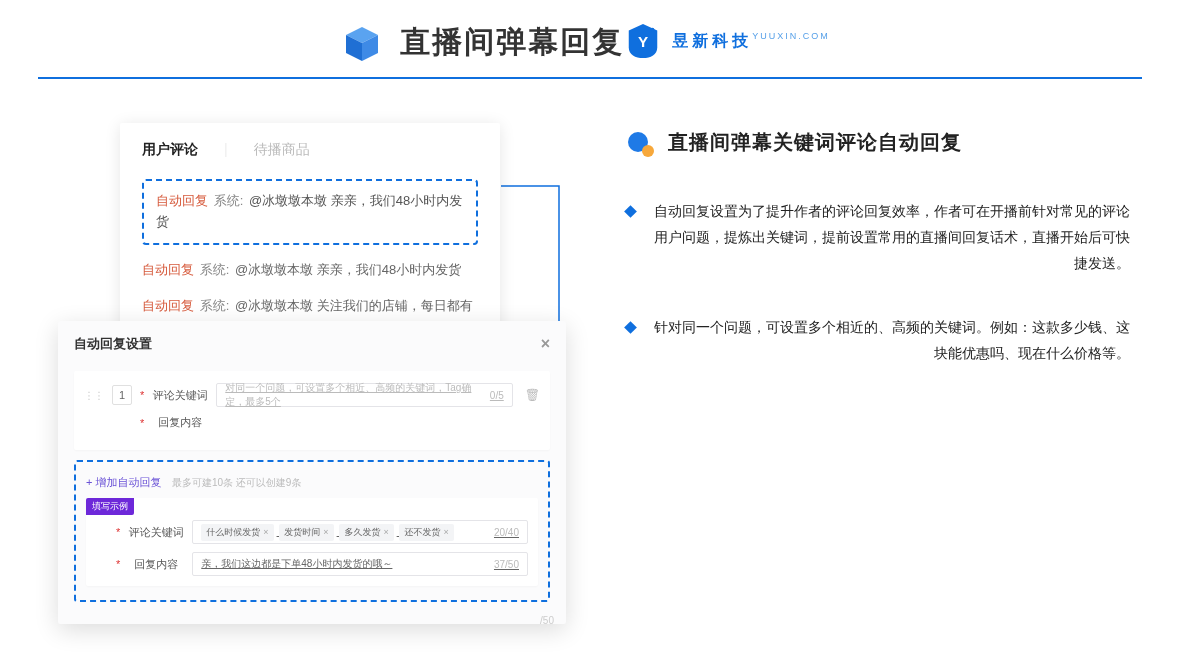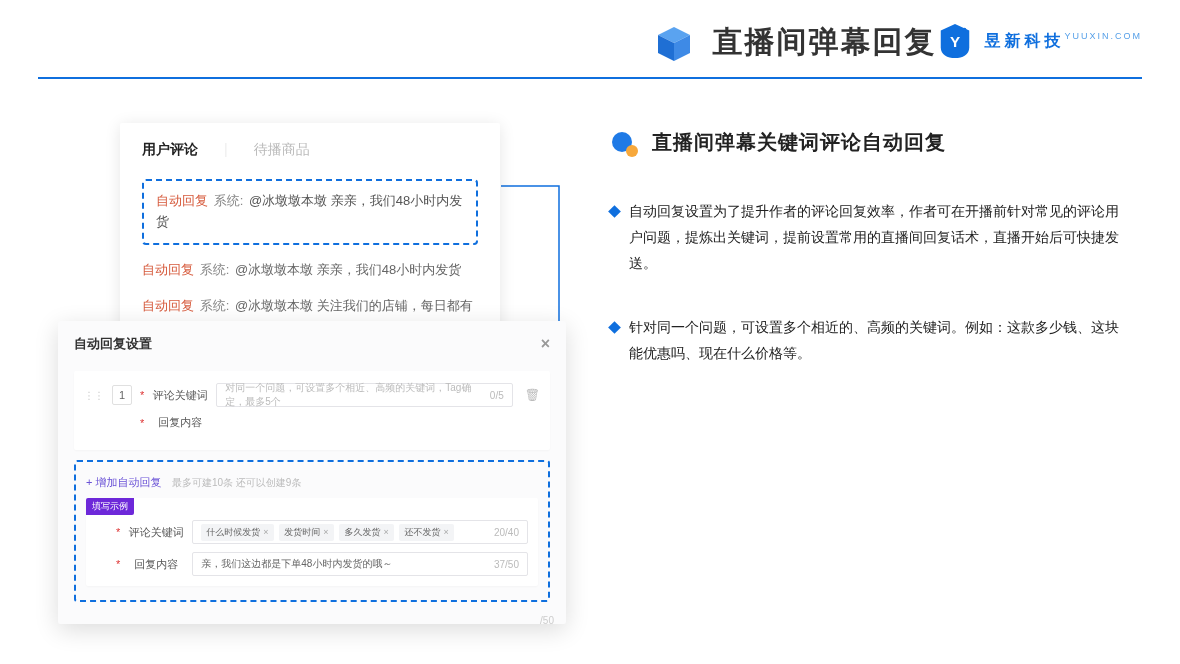--- a/index.html
+++ b/index.html
@@ -6,34 +6,34 @@
   body {
     width: 1180px;
     height: 664px;
     background: #ffffff;
     font-family: "Microsoft YaHei", "PingFang SC", sans-serif;
     position: relative;
     overflow: hidden;
   }
   .header {
     display: flex;
-    justify-content: flex-end;
+    justify-content: center;
     align-items: flex-start;
     padding: 22px 38px 0 30px;
   }
   .title-block { display: flex; align-items: center; gap: 18px; }
   .cube-icon { width: 40px; height: 40px; }
   .page-title { font-size: 30px; font-weight: 600; color: #333; letter-spacing: 2px; }
   .brand { display: flex; align-items: center; gap: 10px; }
   .brand-mark { width: 38px; height: 38px; }
   .brand-text { display: flex; flex-direction: row; align-items: flex-start; }
   .brand-cn { color: #0f6fde; font-size: 16px; font-weight: 700; letter-spacing: 4px; }
   .brand-en { color: #57a0e8; font-size: 9px; letter-spacing: 2px; }
   .hr { height: 2px; background: #0f6fde; margin: 14px 38px 0 38px; }
-  .content { position: relative; padding: 44px 50px 0 50px; display: flex; gap: 40px; }
+  .content { position: relative; padding: 44px 50px 0 50px; display: flex; gap: 56px; }
   .left-col { position: relative; width: 520px; height: 484px; }
   .comments-panel {
     position: absolute; top: 0; left: 70px;
     width: 380px; background: #fff;
     box-shadow: 0 2px 16px rgba(0,0,0,0.10);
     border-radius: 2px;
     padding: 18px 22px 28px 22px;
   }
   .tabs { display: flex; gap: 26px; font-size: 14px; border-bottom: 0 solid #eee; padding-bottom: 6px; }
   .tab { color: #bbb; cursor: pointer; }
@@ -62,21 +62,21 @@
   .close-x { color: #999; font-size: 16px; cursor: pointer; }
   .form-card { background: #fff; border-radius: 2px; margin-top: 18px; padding: 12px 10px; box-shadow: 0 1px 2px rgba(0,0,0,0.03); }
   .form-row { display: flex; align-items: center; gap: 8px; font-size: 11px; margin-bottom: 8px; }
   .drag-dots { color: #ccc; font-size: 10px; }
   .order-box { width: 20px; height: 20px; border: 1px solid #e0e0e0; border-radius: 2px; display: flex; align-items: center; justify-content: center; font-size: 11px; color: #666; }
   .star { color: #d33; }
   .form-label { color: #555; width: 56px; text-align: center; }
   .input-like {
     flex: 1; border: 1px solid #e4e4e8; border-radius: 2px;
     height: 24px; display: flex; align-items: center; padding: 0 8px;
-    font-size: 10px; color: #bbb; justify-content: space-between;
+    font-size: 10px; color: #bbb; justify-content: space-between; text-decoration: underline;
   }
   .input-like .count { color: #bbb; }
   .trash { color: #bbb; font-size: 12px; margin-left: 4px; }
   .dash-box {
     border: 2px dashed #0f6fde; border-radius: 3px;
     margin-top: 10px; padding: 10px 10px 14px 10px;
   }
   .add-link { color: #6a52d6; font-size: 11px; }
   .add-hint { color: #bbb; font-size: 10px; margin-left: 6px; }
   .example-card { background: #fff; border-radius: 2px; margin-top: 8px; padding: 10px 10px; box-shadow: 0 1px 2px rgba(0,0,0,0.03); position: relative; }
@@ -86,21 +86,21 @@
   .floating-count { position: absolute; right: 12px; bottom: -2px; color: #ccc; font-size: 10px; }
   .connector1 {
     position: absolute; top: 60px; left: 451px;
     width: 62px; height: 380px; pointer-events: none;
   }
   .right-col { flex: 1; padding-top: 6px; }
   .section-head { display: flex; align-items: flex-start; gap: 12px; }
   .bubbles { width: 30px; height: 30px; }
   .section-title { font-size: 20px; font-weight: 600; color: #222; letter-spacing: 1px; }
   .bullets { margin-top: 40px; }
-  .bullet { display: flex; align-items: flex-start; gap: 10px; font-size: 14px; color: #222; line-height: 1.85; margin-bottom: 38px; }
+  .bullet { display: flex; align-items: flex-start; gap: 10px; font-size: 14px; color: #222; line-height: 1.85; margin-bottom: 38px; text-align: right; }
   .diamond { width: 9px; height: 9px; background: #0f6fde; transform: rotate(45deg); margin-top: 8px; flex-shrink: 0; }
 </style>
 </head>
 <body>
 
 <div class="header">
   <div class="title-block">
     <svg class="cube-icon" viewBox="0 0 40 40">
       <polygon points="20,4 36,12 20,20 4,12" fill="#5aa3f0"></polygon>
       <polygon points="4,12 20,20 20,38 4,30" fill="#1f6fd4"></polygon>

